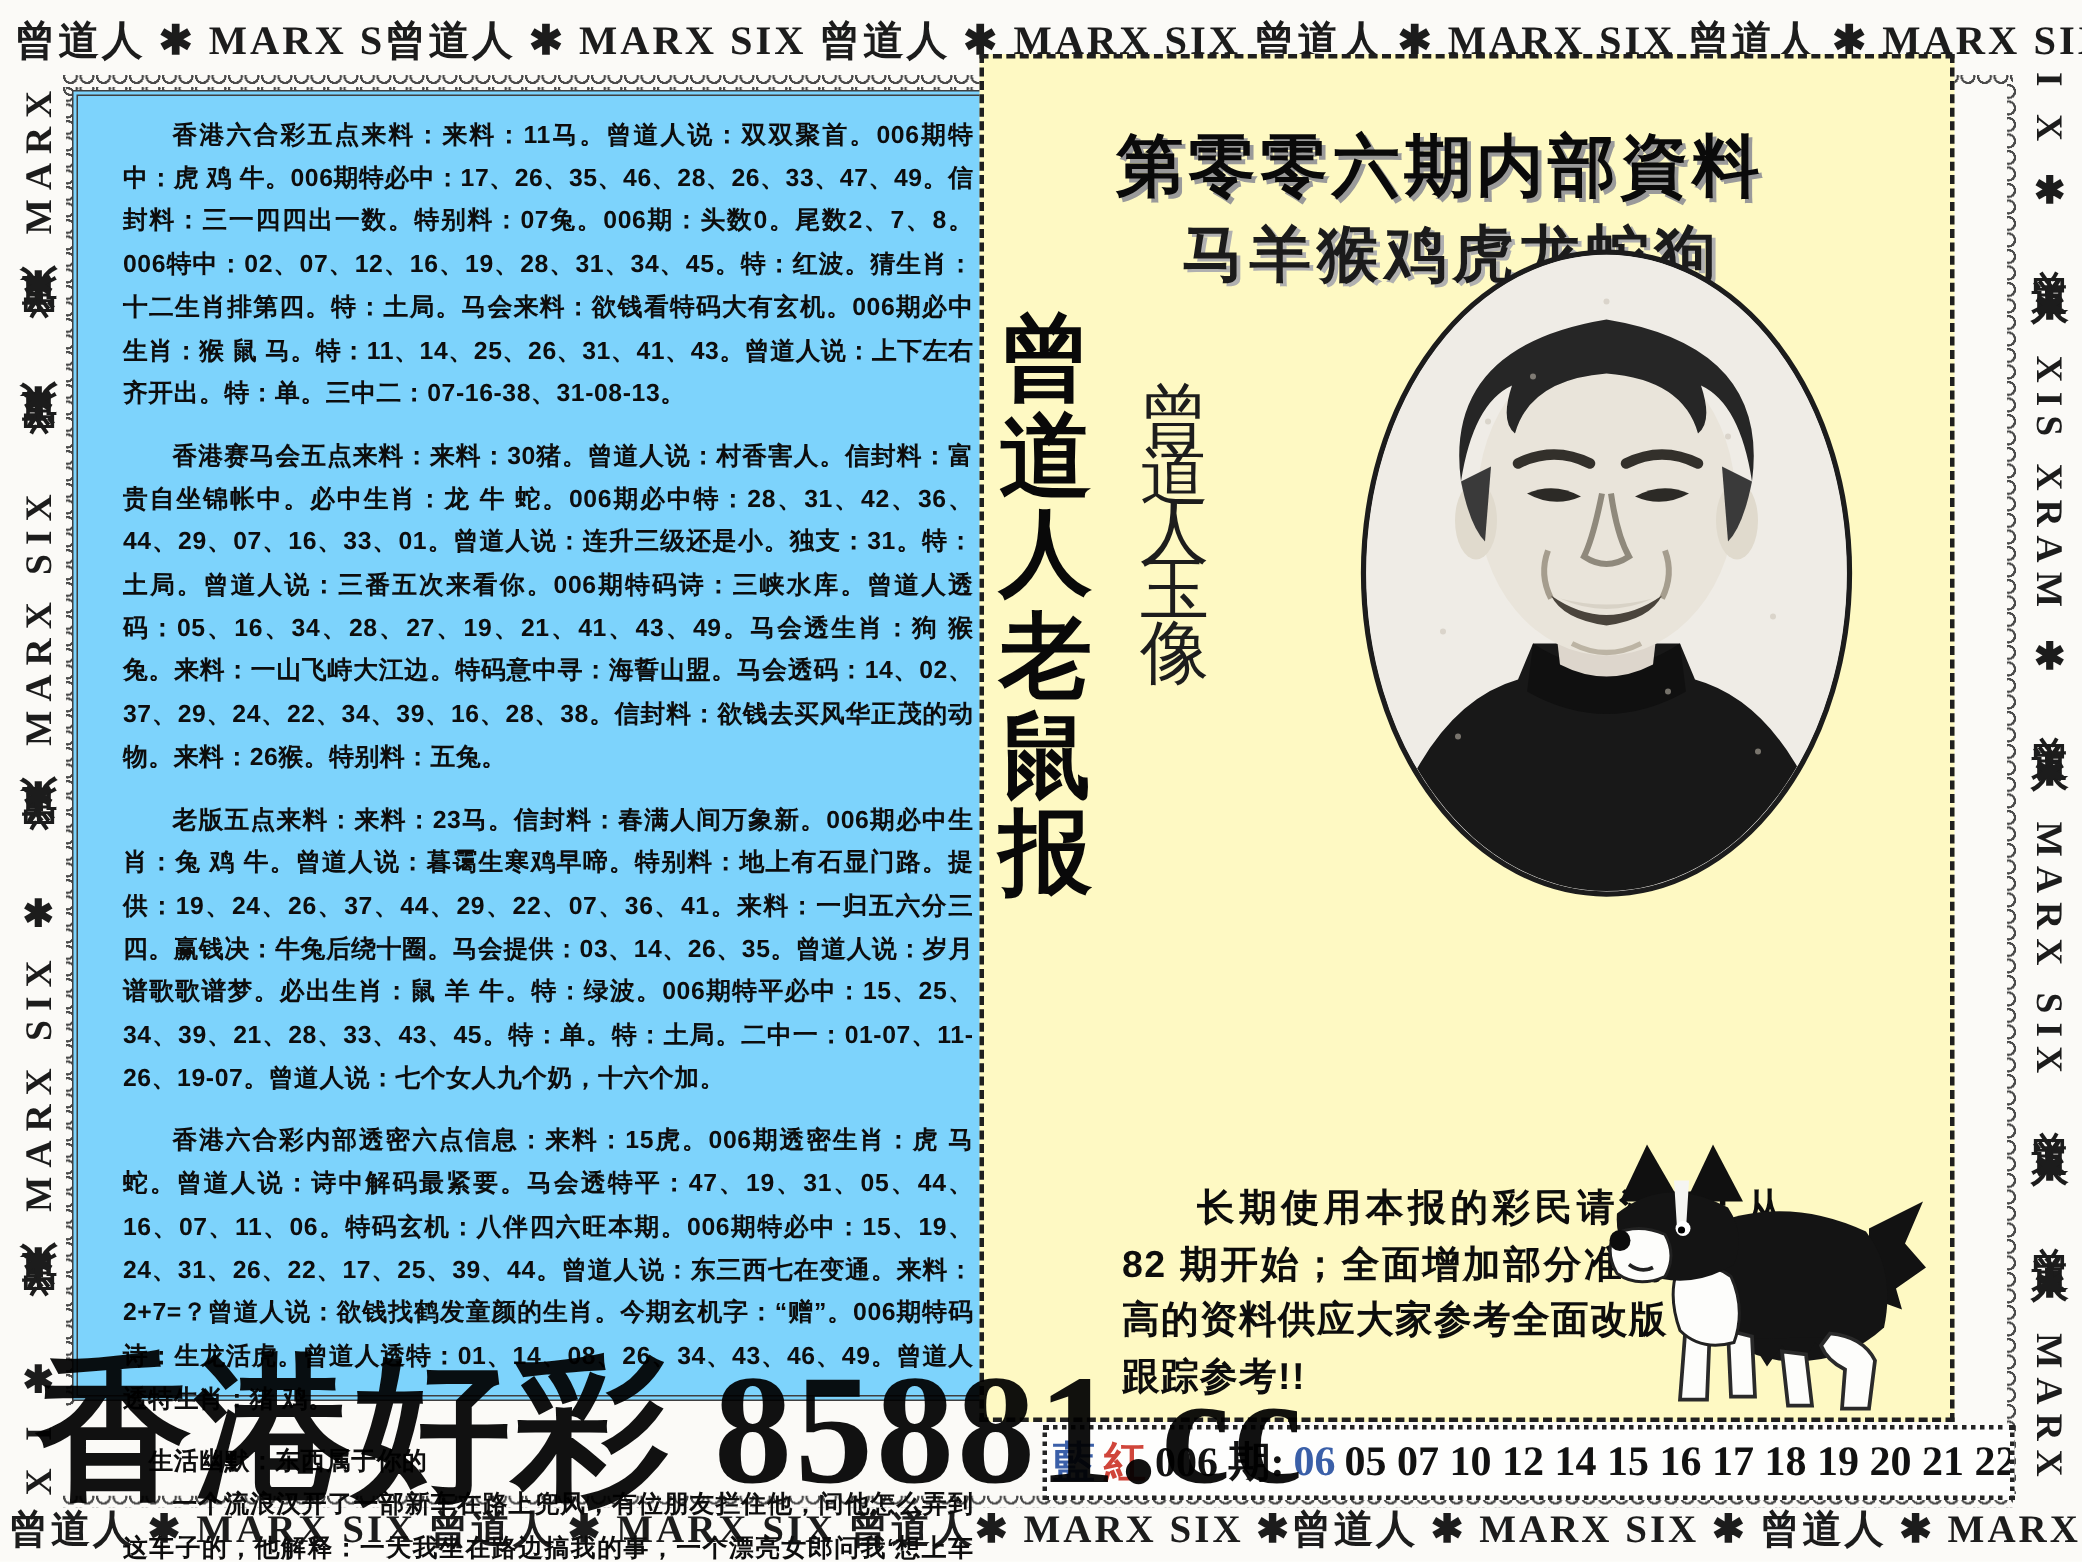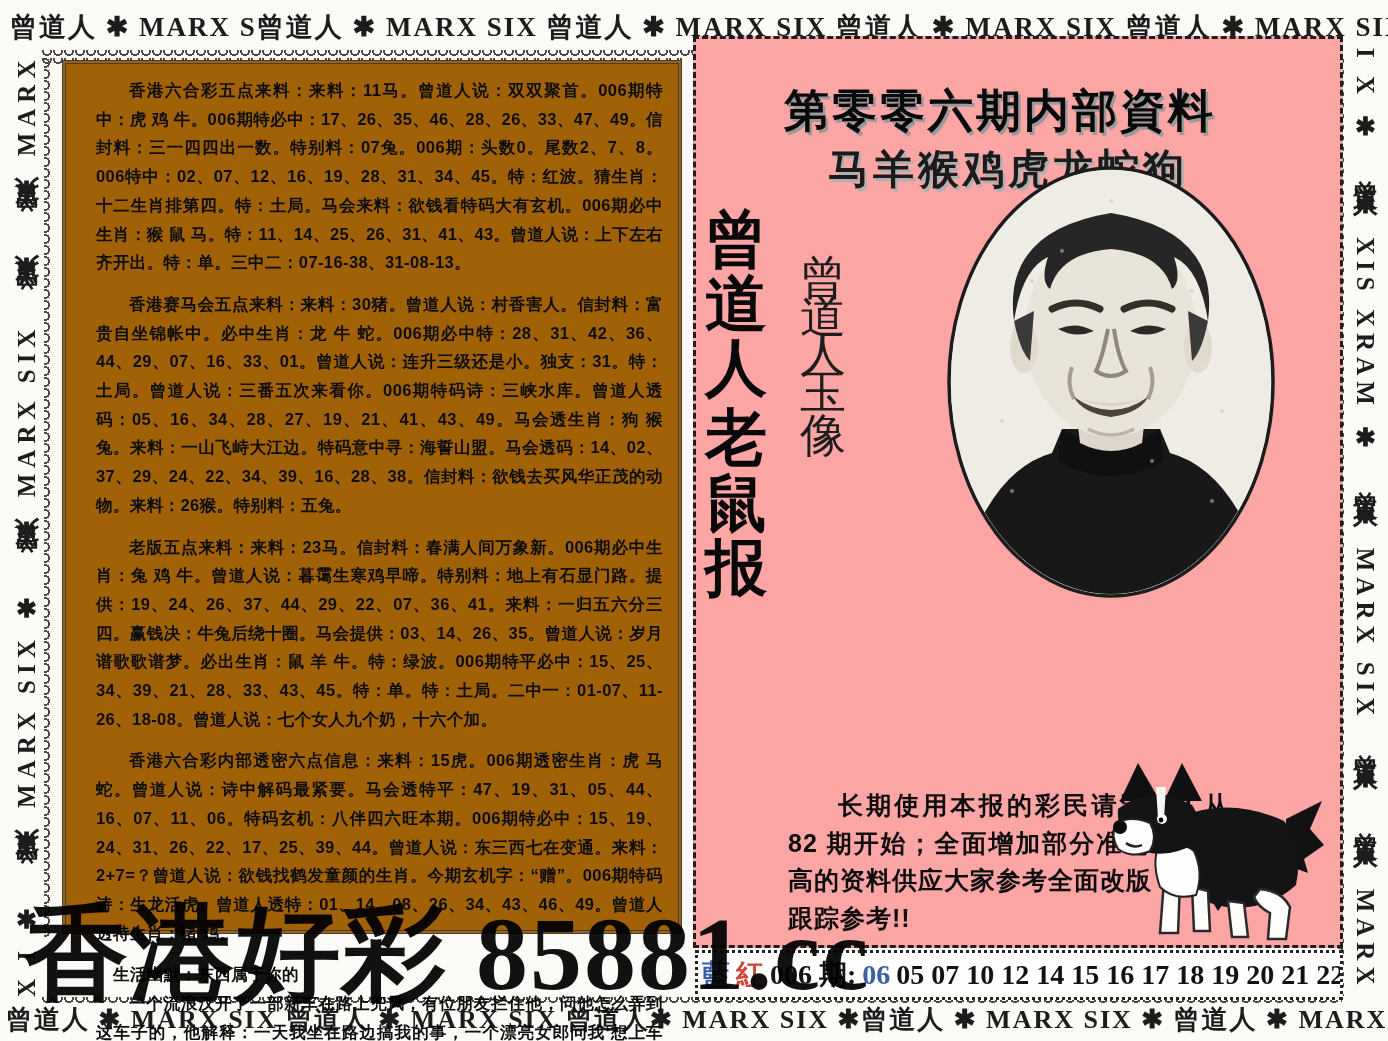--- a/index.html
+++ b/index.html
@@ -32,36 +32,36 @@
     position:absolute;height:8px;background-repeat:repeat-x;background-size:11px 8px;
     background-image:radial-gradient(circle at 5px 1px,rgba(0,0,0,0) 3.4px,#4a4a4a 3.5px,#4a4a4a 5px,rgba(0,0,0,0) 5.1px);
   }
   .wave-v{
     position:absolute;width:8px;background-repeat:repeat-y;background-size:8px 11px;
     background-image:radial-gradient(circle at 1px 5px,rgba(0,0,0,0) 3.4px,#4a4a4a 3.5px,#4a4a4a 5px,rgba(0,0,0,0) 5.1px);
   }
 
   
   .left-panel{
-    position:absolute;left:62px;top:60px;width:620px;height:874px;
-    border:4px double #3f3f3f;background:#a16207;
+    position:absolute;left:48px;top:60px;width:620px;height:874px;
+    border:4px double #3f3f3f;background:#7dd3fc;
     padding:12px 15px 6px 30px;box-sizing:border-box;
   }
   .left-panel p{
     margin:0 0 13px 0;font-size:16.5px;font-weight:700;line-height:1.74;
     letter-spacing:.4px;text-align:justify;color:#0d0d0d;
   }
   .left-panel p.indent{text-indent:2em;}
   .left-panel p.humor-title{margin:2px 0 0 17px;}
   .left-panel p.humor-body{margin:0;}
 
   
   .right-panel{
-    position:absolute;left:693px;top:36px;width:650px;height:912px;
-    border:3px dashed #1f1f1f;background:#fca5a5;box-sizing:border-box;
+    position:absolute;left:653px;top:36px;width:650px;height:912px;
+    border:3px dashed #1f1f1f;background:#fef9c3;box-sizing:border-box;
   }
   .rp-title1{
     position:absolute;top:42px;left:88px;font-size:45px;font-weight:900;
     letter-spacing:3px;color:#0a0a0a;text-shadow:2.5px 2.5px 0 #9a9a9a;
     font-family:"Liberation Serif","DejaVu Serif",serif;
   }
   .rp-title2{
     position:absolute;top:103px;left:132px;font-size:41px;font-weight:700;
     letter-spacing:4px;color:#1b1b1b;text-shadow:2.5px 2.5px 0 #b0b0b0;
     font-family:"Liberation Serif","DejaVu Serif",serif;
@@ -125,21 +125,21 @@
 
   <div class="wave-h" style="top:50px;left:42px;width:1300px;"></div>
   <div class="wave-h" style="top:58px;left:42px;width:640px;"></div>
   <div class="wave-h" style="top:997px;left:42px;width:1300px;"></div>
   <div class="wave-v" style="left:44px;top:58px;height:880px;"></div>
   <div class="wave-v" style="right:42px;top:56px;height:940px;"></div>
 
   <div class="left-panel">
     <p class="indent">香港六合彩五点来料：来料：11马。曾道人说：双双聚首。006期特中：虎 鸡 牛。006期特必中：17、26、35、46、28、26、33、47、49。信封料：三一四四出一数。特别料：07兔。006期：头数0。尾数2、7、8。006特中：02、07、12、16、19、28、31、34、45。特：红波。猜生肖：十二生肖排第四。特：土局。马会来料：欲钱看特码大有玄机。006期必中生肖：猴 鼠 马。特：11、14、25、26、31、41、43。曾道人说：上下左右齐开出。特：单。三中二：07-16-38、31-08-13。</p>
     <p class="indent">香港赛马会五点来料：来料：30猪。曾道人说：村香害人。信封料：富贵自坐锦帐中。必中生肖：龙 牛 蛇。006期必中特：28、31、42、36、44、29、07、16、33、01。曾道人说：连升三级还是小。独支：31。特：土局。曾道人说：三番五次来看你。006期特码诗：三峡水库。曾道人透码：05、16、34、28、27、19、21、41、43、49。马会透生肖：狗 猴 兔。来料：一山飞峙大江边。特码意中寻：海誓山盟。马会透码：14、02、37、29、24、22、34、39、16、28、38。信封料：欲钱去买风华正茂的动物。来料：26猴。特别料：五兔。</p>
-    <p class="indent">老版五点来料：来料：23马。信封料：春满人间万象新。006期必中生肖：兔 鸡 牛。曾道人说：暮霭生寒鸡早啼。特别料：地上有石显门路。提供：19、24、26、37、44、29、22、07、36、41。来料：一归五六分三四。赢钱决：牛兔后绕十圈。马会提供：03、14、26、35。曾道人说：岁月谱歌歌谱梦。必出生肖：鼠 羊 牛。特：绿波。006期特平必中：15、25、34、39、21、28、33、43、45。特：单。特：土局。二中一：01-07、11-26、18-08。曾道人说：七个女人九个奶，十六个加。</p>
+    <p class="indent">老版五点来料：来料：23马。信封料：春满人间万象新。006期必中生肖：兔 鸡 牛。曾道人说：暮霭生寒鸡早啼。特别料：地上有石显门路。提供：19、24、26、37、44、29、22、07、36、41。来料：一归五六分三四。赢钱决：牛兔后绕十圈。马会提供：03、14、26、35。曾道人说：岁月谱歌歌谱梦。必出生肖：鼠 羊 牛。特：绿波。006期特平必中：15、25、34、39、21、28、33、43、45。特：单。特：土局。二中一：01-07、11-26、19-07。曾道人说：七个女人九个奶，十六个加。</p>
     <p class="indent">香港六合彩内部透密六点信息：来料：15虎。006期透密生肖：虎 马 蛇。曾道人说：诗中解码最紧要。马会透特平：47、19、31、05、44、16、07、11、06。特码玄机：八伴四六旺本期。006期特必中：15、19、24、31、26、22、17、25、39、44。曾道人说：东三西七在变通。来料：2+7=？曾道人说：欲钱找鹤发童颜的生肖。今期玄机字：“赠”。006期特码诗：生龙活虎。曾道人透特：01、14、08、26、34、43、46、49。曾道人透特生肖：猪 鸡。</p>
     <p class="humor-title">生活幽默：东西属于你的</p>
     <p class="indent humor-body">一个流浪汉开了一部新车在路上兜风，有位朋友拦住他，问他怎么弄到这车子的，他解释：一天我坐在路边搞我的事，一个漂亮女郎问我‘想上车吗？’我就进去了，车子开到郊外后，她把车子停了下来，我们都出来，她说：‘吻我！’所以我吻她，她实在是个尤物，然后她开始脱衣服，一直到剩下一条内裤她向我说：‘我的东西属于你的！’我一想她的裤子我也穿不下，所以我拿了车子。</p>
   </div>
 
   <div class="right-panel">
     <div class="rp-title1">第零零六期内部資料</div>
     <div class="rp-title2">马羊猴鸡虎龙蛇狗</div>
 
     <div class="rp-vert-left">曾道人老鼠报</div>

